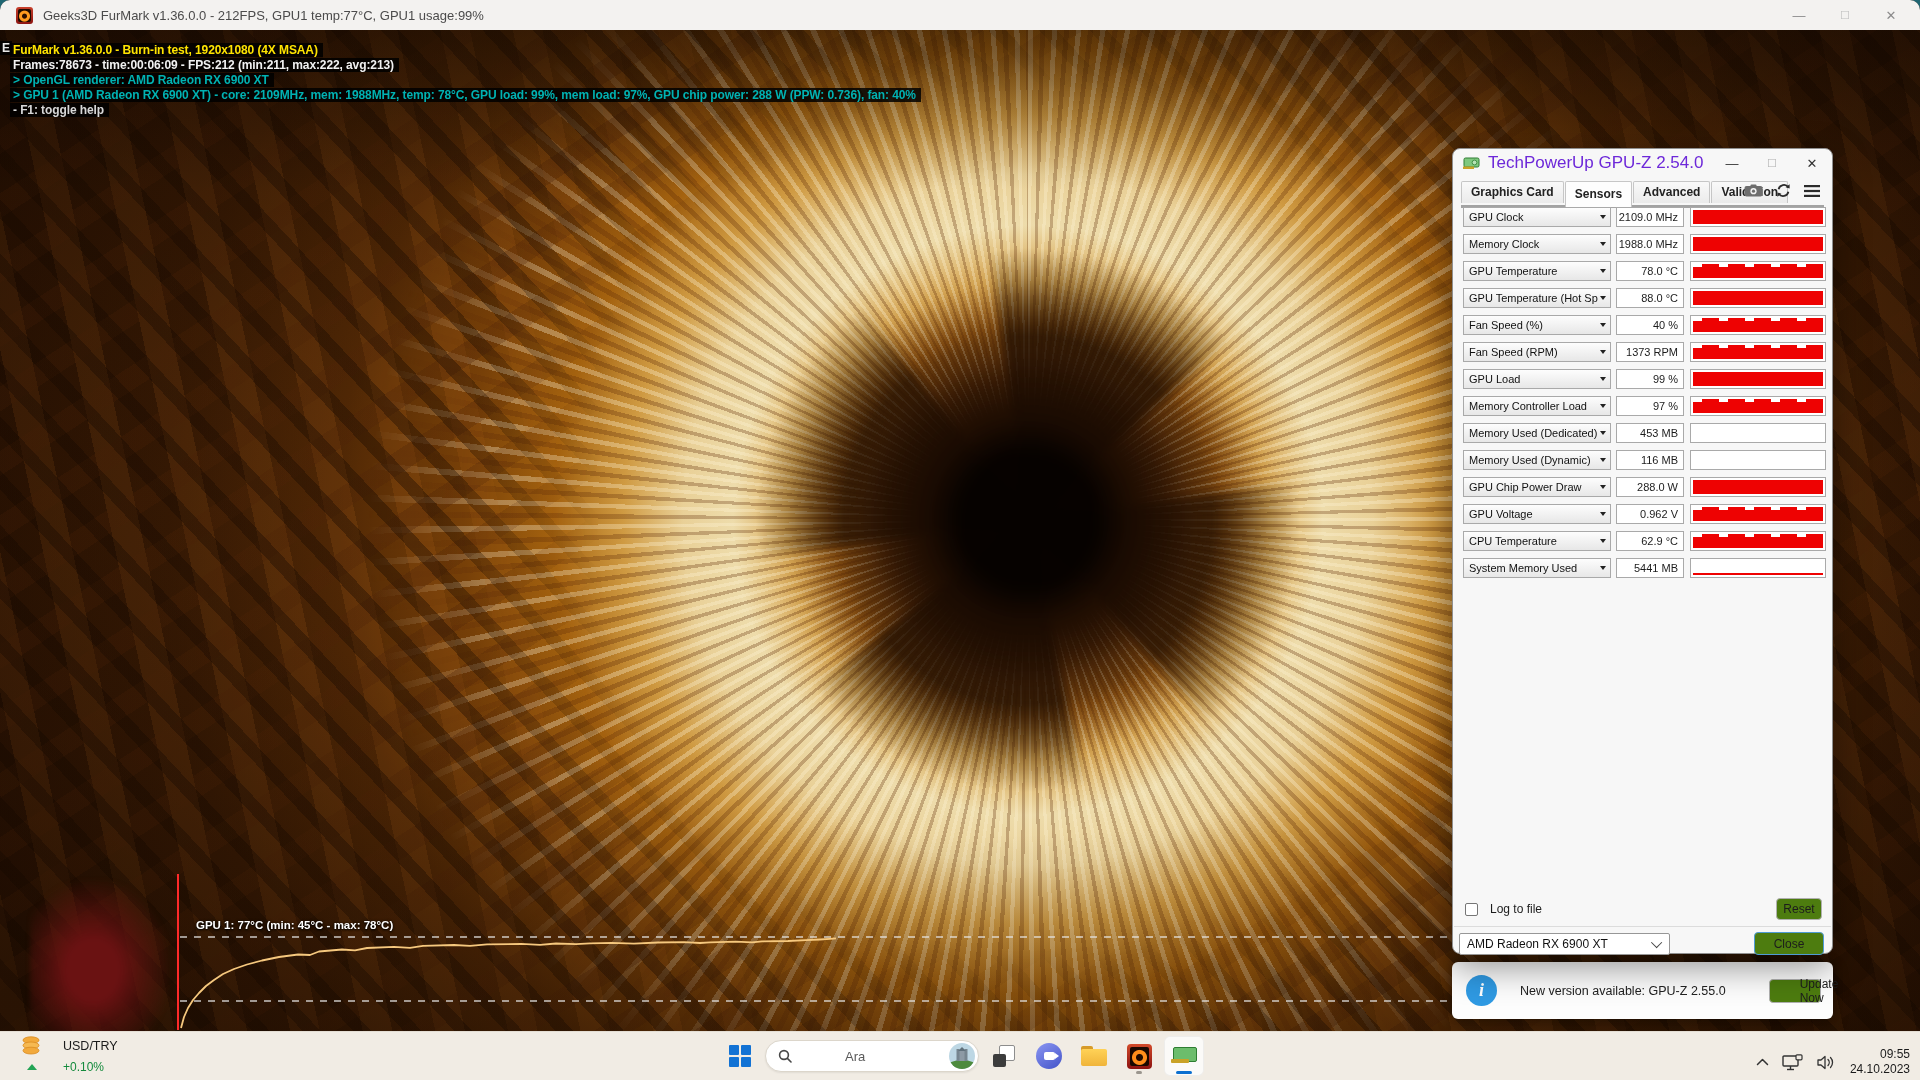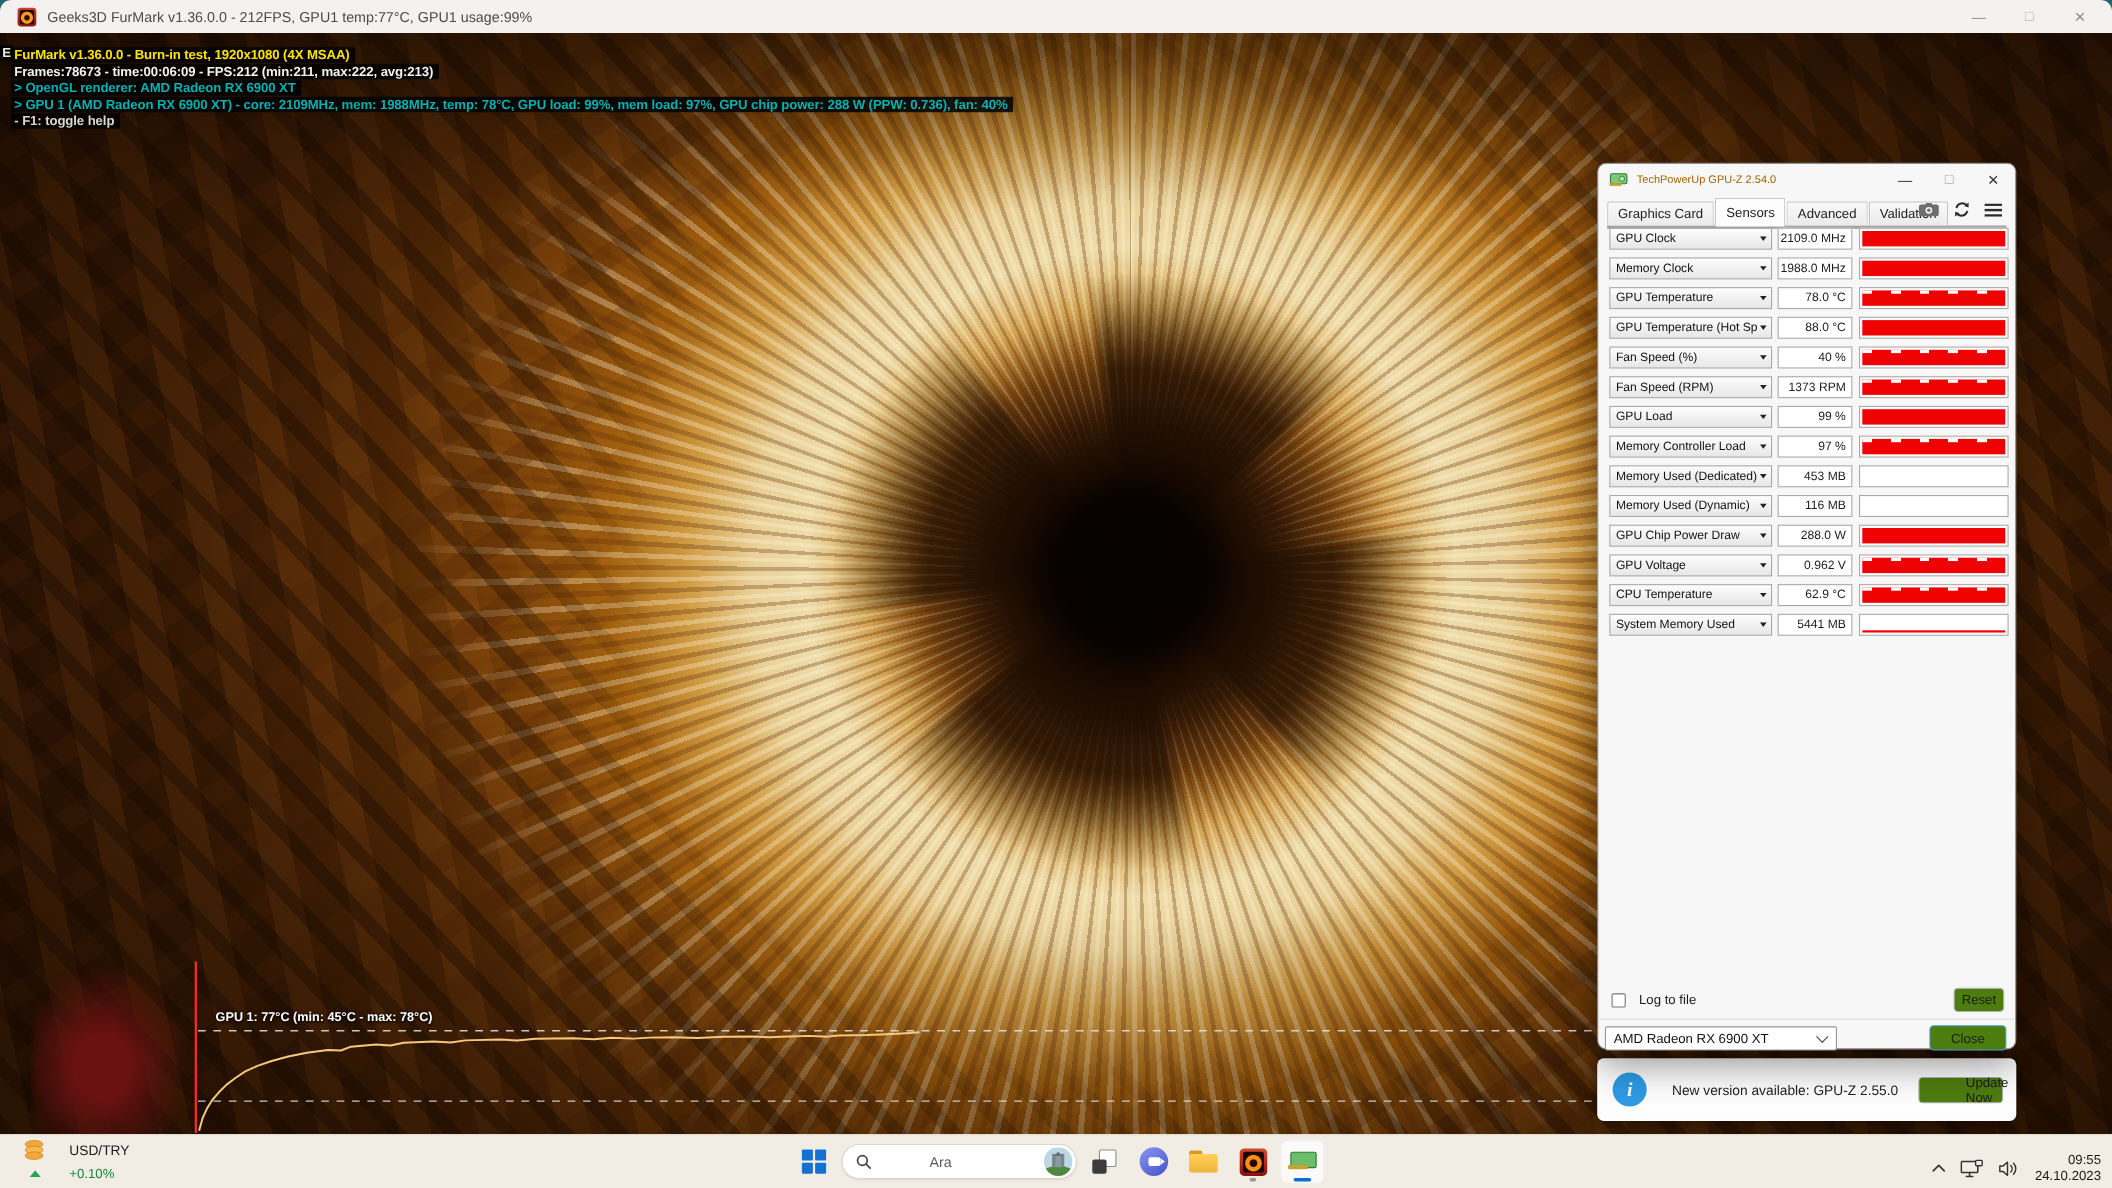--- a/index.html
+++ b/index.html
@@ -65,26 +65,26 @@
   
   .fm-graph-svg{position:absolute;left:0;top:830px;width:1560px;height:172px;z-index:4;}
   .fm-graph-label{position:absolute;left:196px;top:889px;z-index:5;color:#fff;
            font-size:11.5px;font-weight:bold;text-shadow:0 1px 2px #000, 0 0 3px rgba(0,0,0,.8);}
 
   
   .gpuz{position:absolute;left:1452px;top:148px;width:381px;height:806px;z-index:30;
         background:#f7f7f7;border:1px solid #8f8f8f;border-radius:8px;box-sizing:border-box;
         box-shadow:0 12px 36px rgba(0,0,0,0.45);font-size:11px;color:#1c1c1c;}
   .gz-titlebar{height:28px;display:flex;align-items:center;padding-left:10px;}
-  .gz-title{margin-left:8px;font-size:10px;color:#a16207;}
+  .gz-title{margin-left:8px;font-size:17px;color:#6d28d9;}
   .gz-controls{margin-left:auto;display:flex;height:28px;}
   .gz-ctrl{width:40px;display:flex;align-items:center;justify-content:center;color:#333;font-size:13px;}
   .gz-ctrl.max{color:#b0b0b0;font-size:11px;}
-  .gz-tabs{position:relative;display:flex;align-items:flex-end;margin:4px 8px 0 8px;
-           border-bottom:3px solid #a3a3a3;height:24px;}
+  .gz-tabs{position:relative;display:flex;align-items:flex-start;margin:4px 8px 0 8px;
+           border-bottom:3px solid #a3a3a3;height:24px;font-weight:bold;}
   .gz-tab{padding:3px 9px 4px;margin-right:1px;border:1px solid #c6c6c6;border-bottom:none;
           border-radius:2px 2px 0 0;background:linear-gradient(#f9f9f9,#ebebeb);
           font-size:12px;color:#222;position:relative;}
   .gz-tab.active{background:#fdfdfd;padding-top:5px;padding-bottom:6px;margin-bottom:-1px;z-index:2;}
   .gz-toolbar{position:absolute;top:34px;right:12px;display:flex;gap:13px;align-items:center;z-index:3;}
   .gz-sensors{position:absolute;top:58px;left:0;right:0;padding:0 4px 0 10px;}
   .sensor-row{display:flex;align-items:center;height:20px;margin-bottom:7px;}
   .sensor-select{width:148px;height:20px;box-sizing:border-box;border:1px solid #a9a9a9;
           background:linear-gradient(#fdfdfd,#e7e7e7);display:flex;align-items:center;padding:0 4px 0 5px;flex:none;}
   .sensor-label{flex:1;white-space:nowrap;overflow:hidden;font-size:11px;color:#111;}
@@ -114,21 +114,21 @@
   .gz-close{position:absolute;top:783px;right:8px;width:70px;height:23px;border-color:#4f9bd5;}
 
   
   .notif{position:absolute;left:1452px;top:962px;width:381px;height:57px;z-index:29;
          background:#fdfdfd;border-radius:6px;display:flex;align-items:center;
          box-shadow:0 -3px 10px rgba(0,0,0,0.28), 0 5px 16px rgba(0,0,0,0.3);}
   .notif-icon{width:31px;height:31px;border-radius:50%;background:#2f9ae3;color:#fff;flex:none;
          display:flex;align-items:center;justify-content:center;margin-left:14px;
          font:italic bold 18px "Liberation Serif",serif;}
   .notif-text{margin-left:23px;font-size:12.5px;color:#222;}
-  .notif-btn{margin-left:auto;margin-right:12px;width:77px;height:24px;padding-left:48px;}
+  .notif-btn{margin-left:auto;margin-right:12px;width:52px;height:24px;padding-left:48px;}
 
   
   .taskbar{position:absolute;left:0;bottom:0;width:1920px;height:48px;background:#f1ece4;
            border-top:1px solid #e4ded4;z-index:40;}
   .tb-widget{position:absolute;left:12px;top:3px;height:42px;display:grid;
            grid-template-columns:24px auto;grid-template-rows:1fr 1fr;align-items:center;
            column-gap:19px;padding:0 8px;border-radius:6px;}
   .widget-pair{font-size:12.5px;color:#1b1b1b;}
   .widget-change{font-size:12px;color:#148a3c;}
   .widget-caret{justify-self:center;width:0;height:0;border-left:5px solid transparent;

